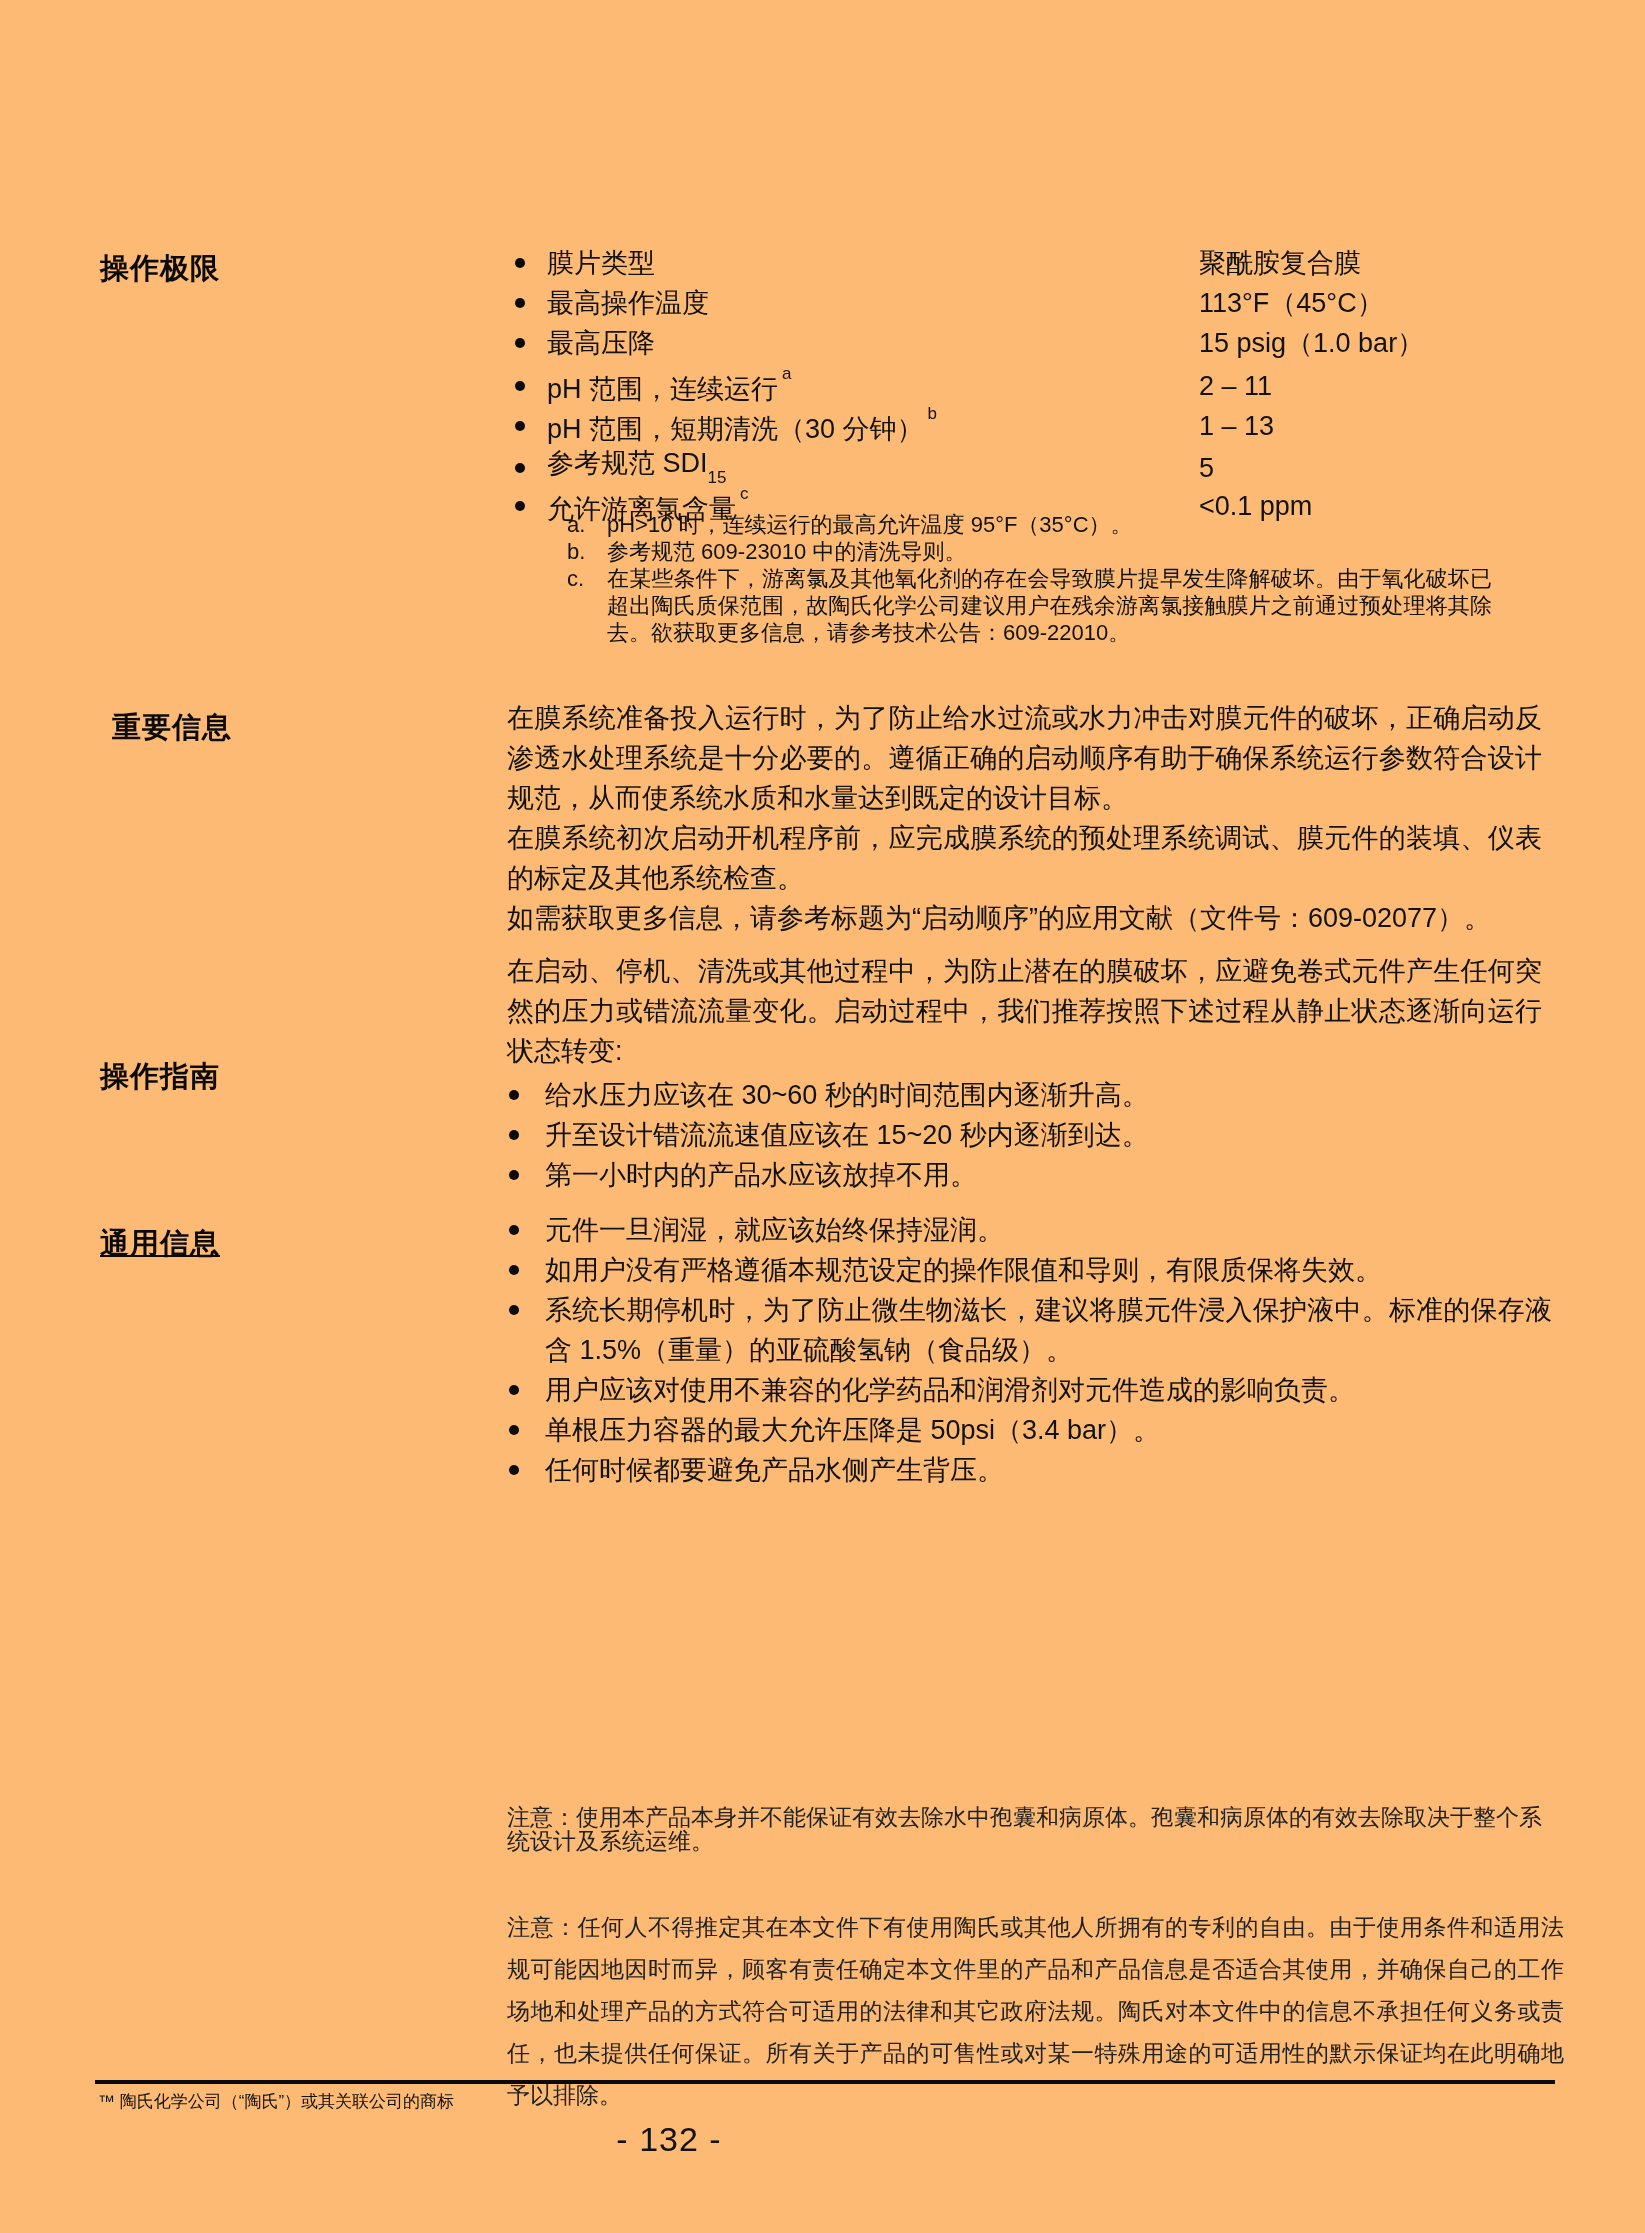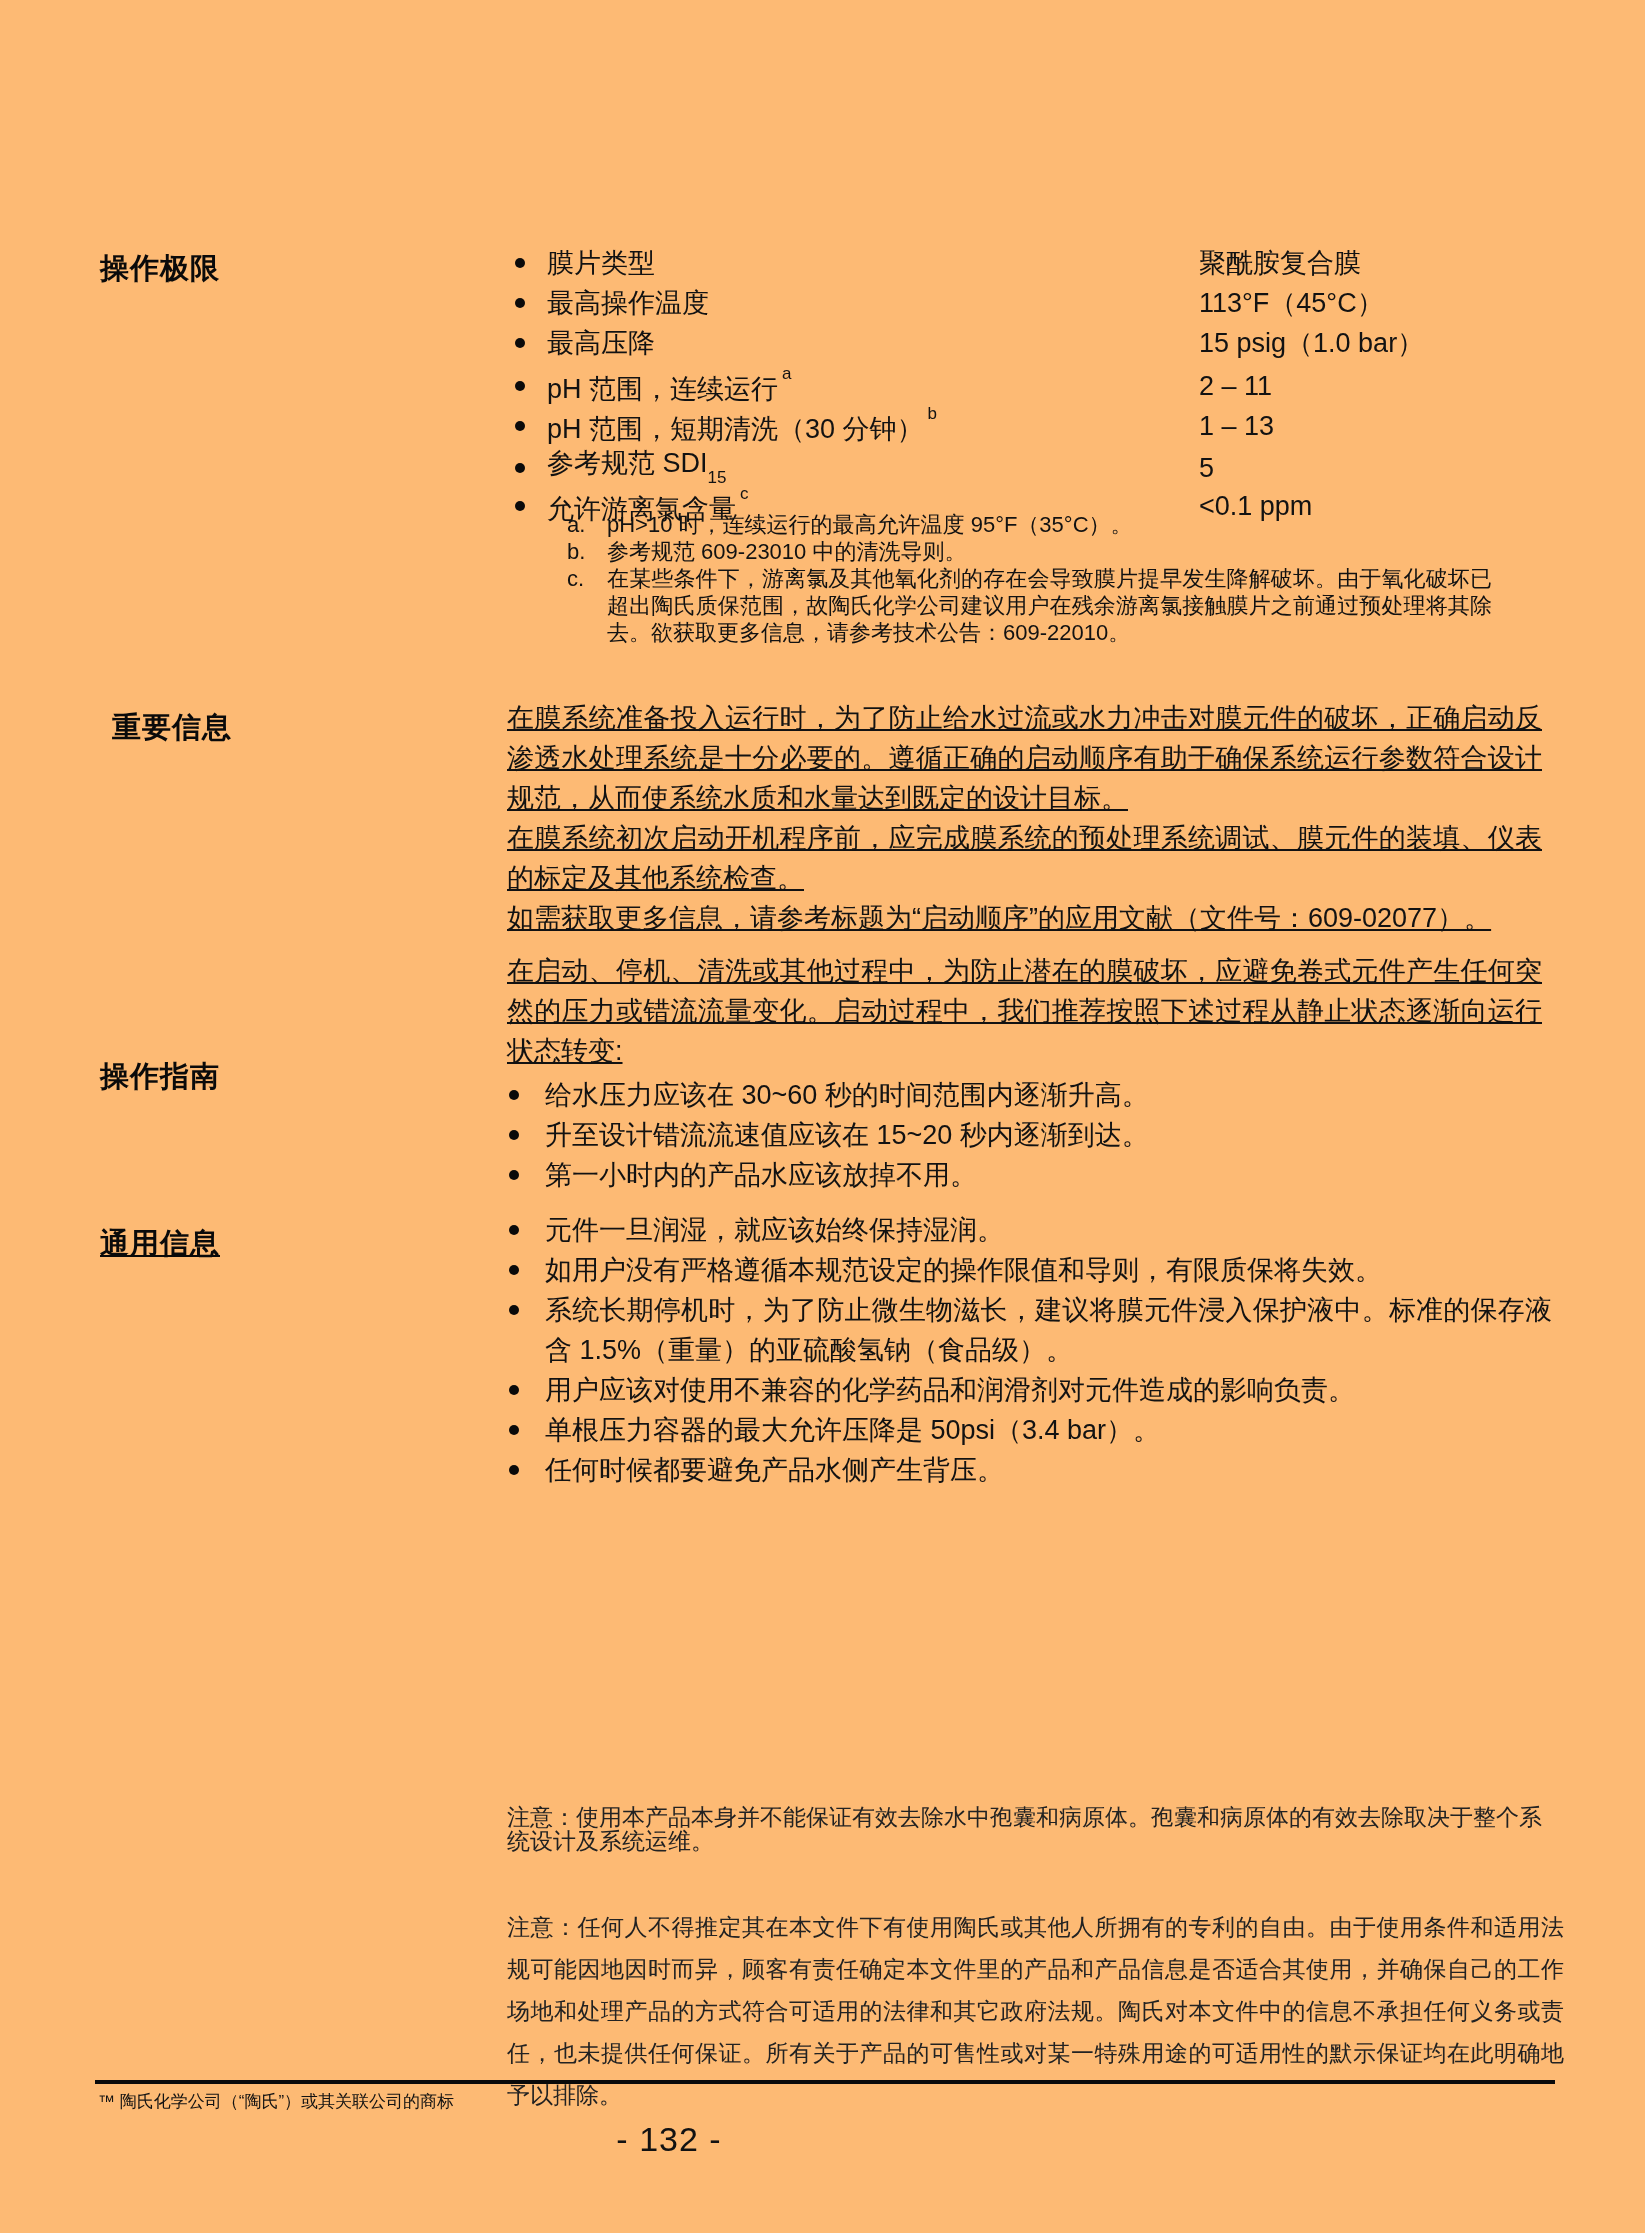--- a/index.html
+++ b/index.html
@@ -26,21 +26,21 @@
   .dot{width:10px;height:10px;border-radius:50%;background:#0a0a0a;}
   .llabel,.lvalue{font-size:27px;line-height:40px;white-space:nowrap;}
   sup.fmk{font-size:17px;position:relative;top:-9px;margin-left:4px;}
   sub.smk{font-size:17px;position:relative;top:5px;}
   
   .fnotes{left:567px;top:511px;width:925px;}
   .fnote{display:flex;font-size:22px;line-height:27px;}
   .fmark{flex:0 0 40px;}
   .ftext{flex:1 1 auto;width:866px;text-align:justify;}
   
-  .paras{width:1035px;text-decoration:underline;}
+  .paras{width:1035px;}
   .paras p{margin:0;font-size:27px;line-height:40px;text-align:justify;}
   
   .blist{width:1043px;}
   .brow{display:flex;}
   .brow .dot{flex:0 0 10px;margin:15px 26px 0 0;}
   .btext{flex:1 1 auto;font-size:27px;line-height:40px;text-align:justify;}
   
   .note{font-size:23px;color:#222;}
   .note1{left:507px;top:1805px;width:1055px;line-height:24px;}
   .note2{left:507px;top:1906px;width:1057px;line-height:42px;text-align:justify;}

